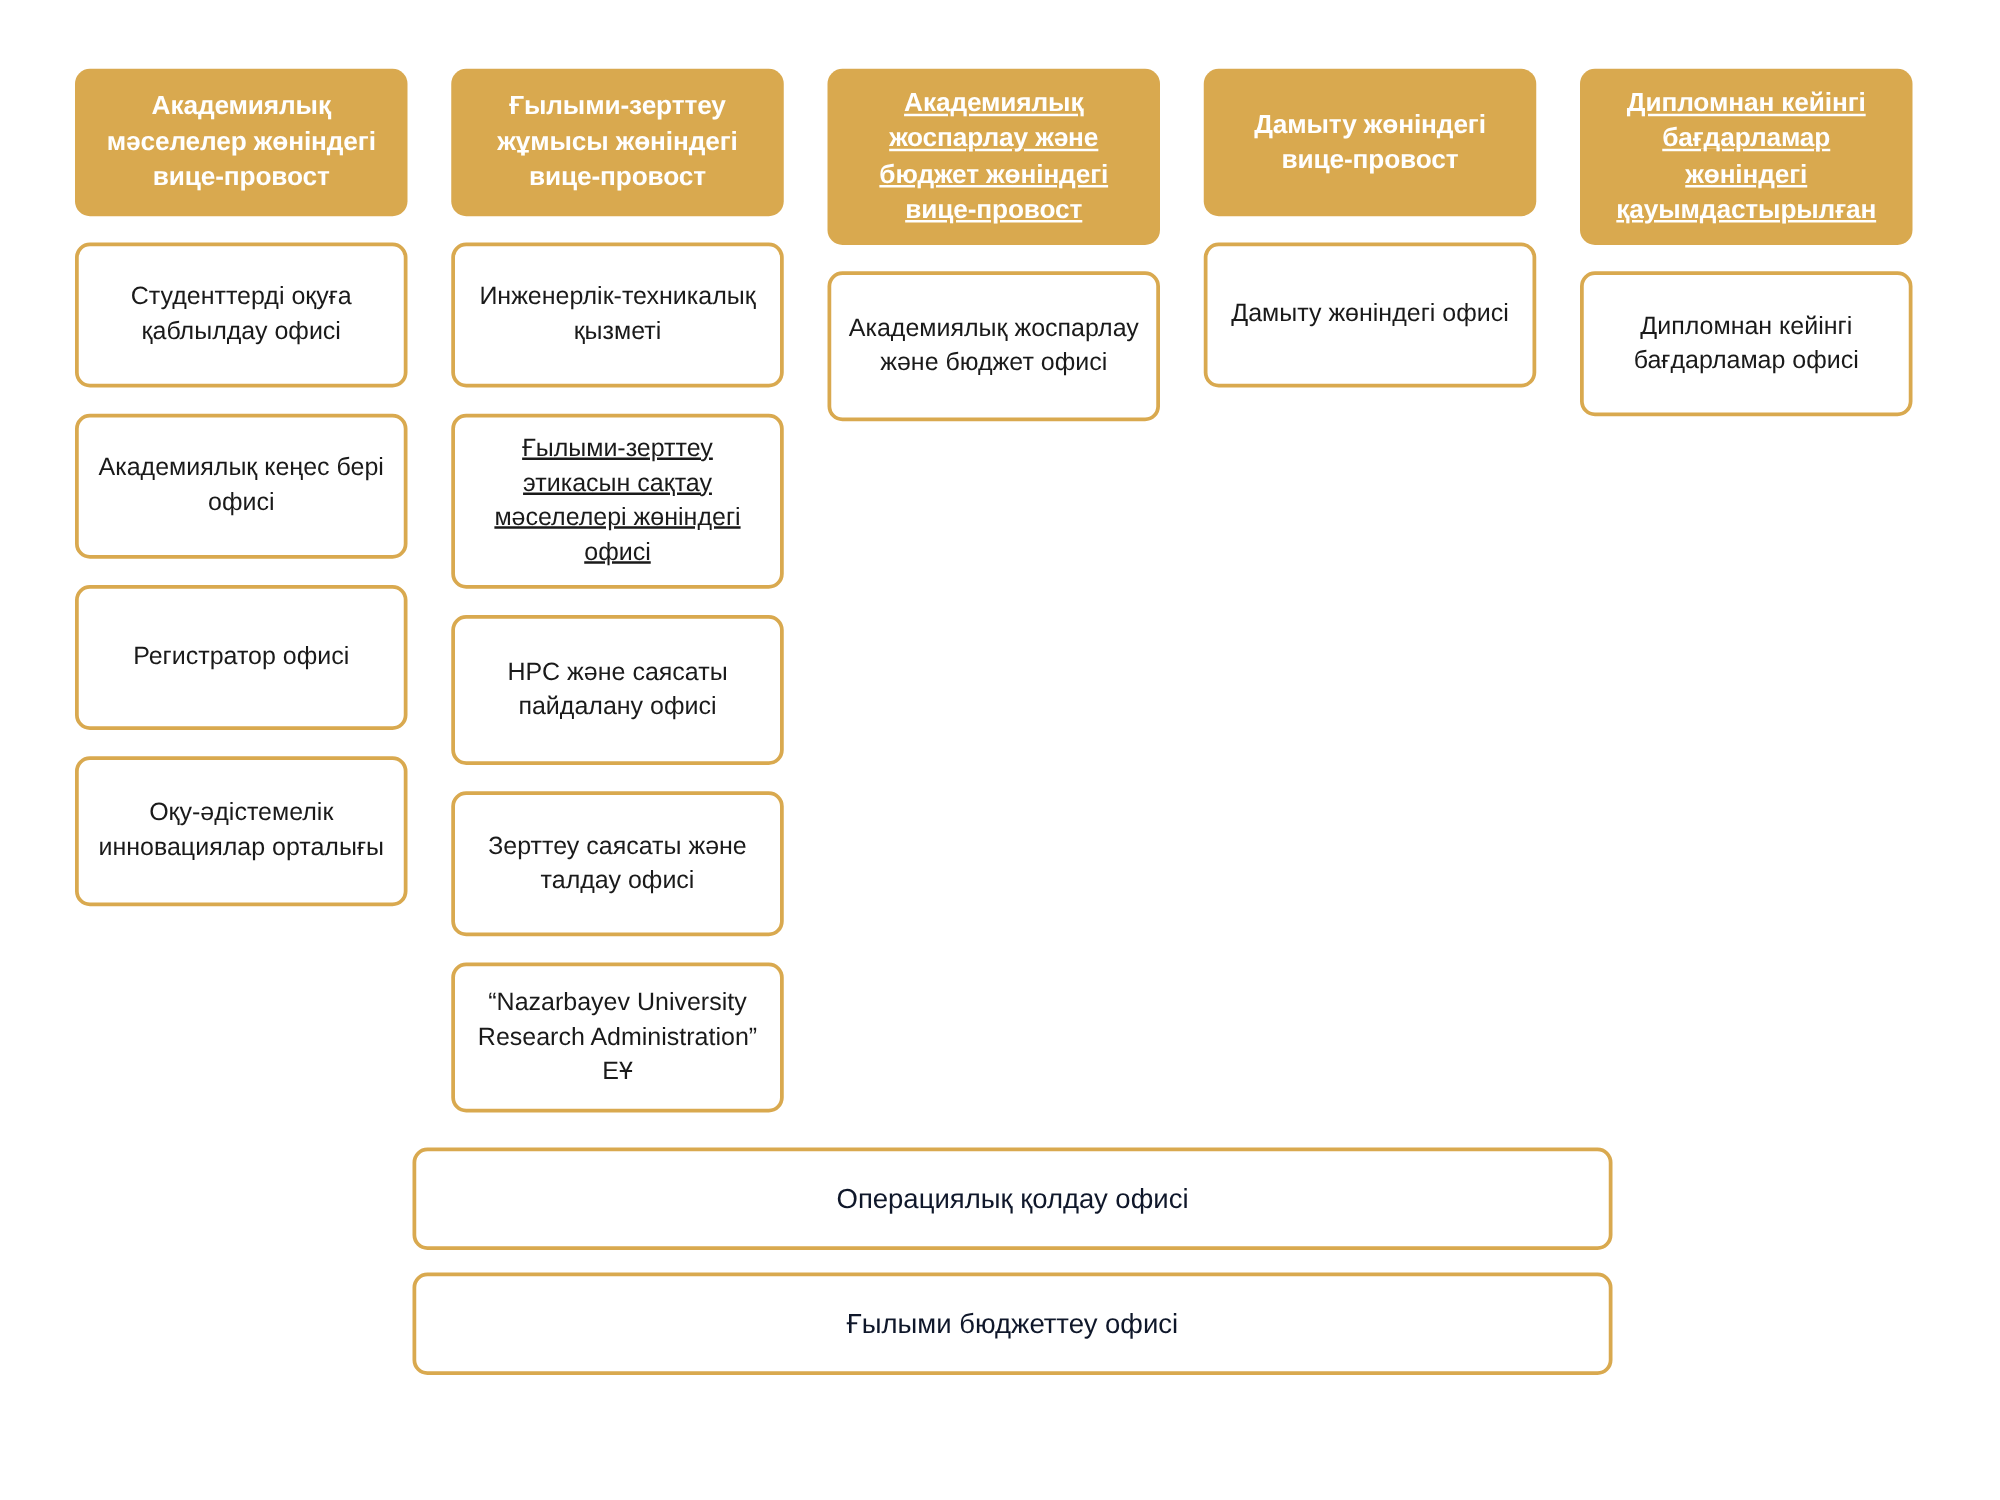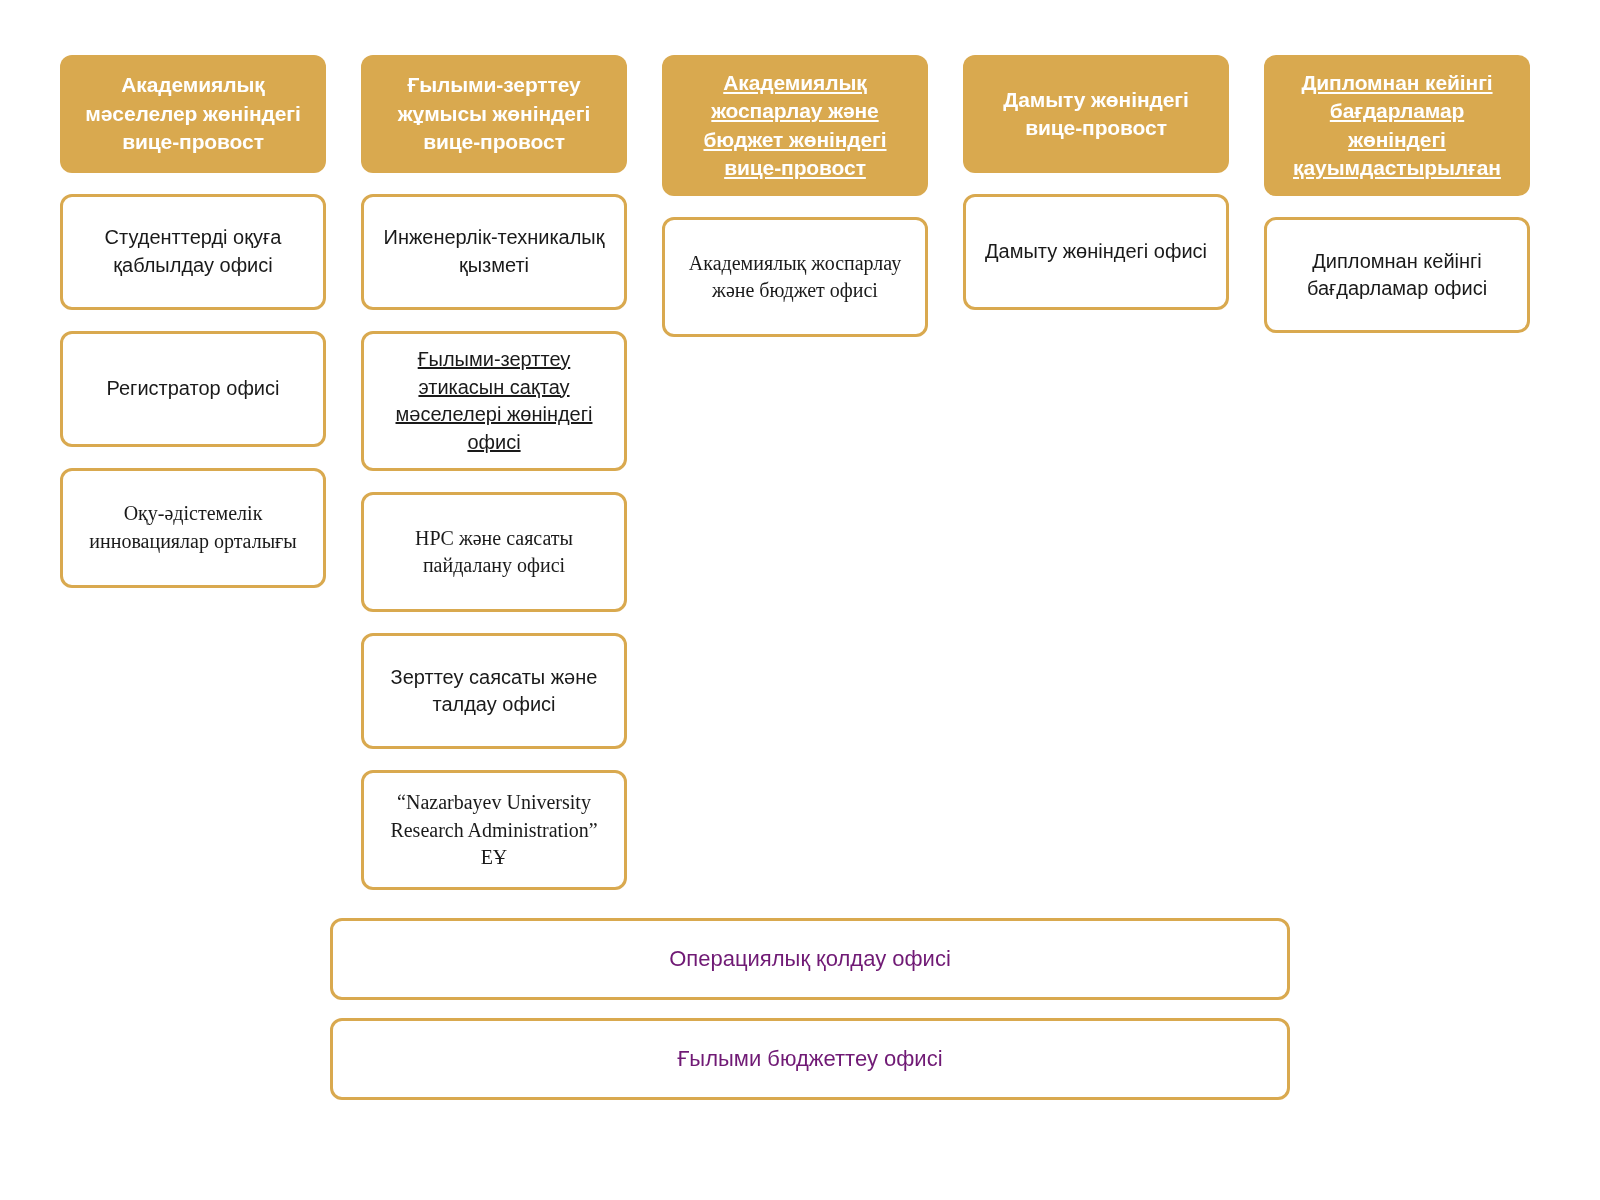--- a/index.html
+++ b/index.html
@@ -75,21 +75,21 @@
     line-height: 1.38;
     text-align: center;
     display: flex;
     align-items: center;
     justify-content: center;
     padding: 12px 14px;
     box-sizing: border-box;
     min-height: 116px;
   }
 
-  .card.tall-3 { min-height: 120px; font-family: Liberation Serif, serif; }
+  .card.tall-3 { min-height: 120px; }
   .card.tall-4 { min-height: 124px; text-decoration: underline; }
 
   
   .bottom-bars {
     position: absolute;
     left: 290px;
     top: 918px;
     width: 1000px;
     display: flex;
     flex-direction: column;
@@ -98,35 +98,36 @@
 
   .wide-bar {
     background: #ffffff;
     border: 3px solid #D9A94F;
     border-radius: 12px;
     height: 82px;
     display: flex;
     align-items: center;
     justify-content: center;
     font-size: 22px;
-    color: #701a75;
+    color: #0f172a;
     box-sizing: border-box;
     margin-left: 40px;
   }
 </style>
 </head>
 <body>
 
 <div class="org-chart">
 
   <div class="columns">
 
     <div class="column col-1">
       <div class="col-header">Академиялық мәселелер жөніндегі вице-провост</div>
       <div class="card">Студенттерді оқуға қаблылдау офисі</div>
+      <div class="card">Академиялық кеңес бері офисі</div>
       <div class="card">Регистратор офисі</div>
       <div class="card tall-3">Оқу-әдістемелік инновациялар орталығы</div>
     </div>
 
     <div class="column col-2">
       <div class="col-header">Ғылыми-зерттеу жұмысы жөніндегі вице-провост</div>
       <div class="card">Инженерлік-техникалық қызметі</div>
       <div class="card tall-4">Ғылыми-зерттеу этикасын сақтау мәселелері жөніндегі офисі</div>
       <div class="card tall-3">HPC және саясаты пайдалану офисі</div>
       <div class="card">Зерттеу саясаты және талдау офисі</div>

